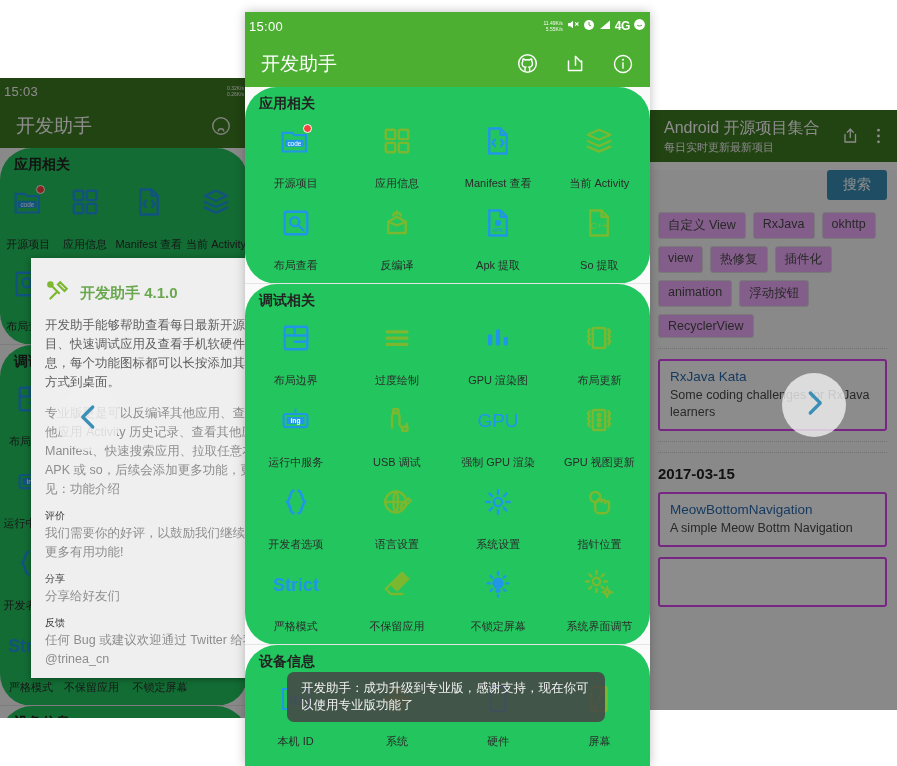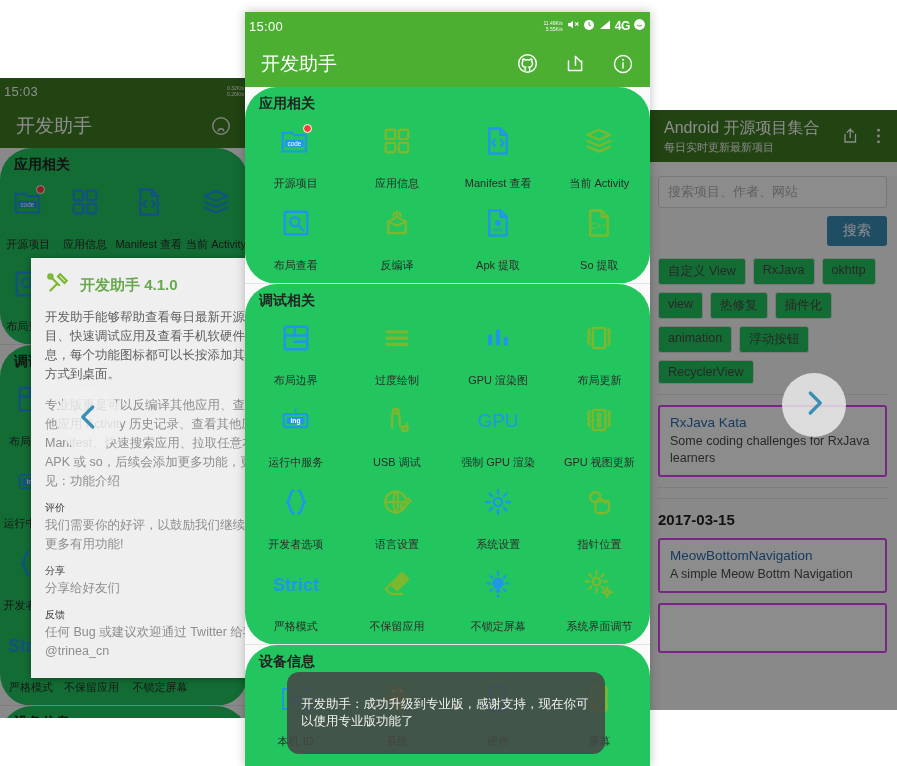--- a/index.html
+++ b/index.html
@@ -38,43 +38,43 @@
   .cell{display:flex;flex-direction:column;align-items:center;justify-content:flex-start;
         padding:7px 2px 8px;}
   .cell .ic{height:34px;display:flex;align-items:center;justify-content:center;position:relative;}
   .cell .lb{font-size:11px;color:#2b2b2b;margin-top:18px;white-space:nowrap;}
   .dot{position:absolute;width:9px;height:9px;border-radius:50%;background:#f4433a;
        top:0px;right:-1px;border:1px solid #fff;box-sizing:border-box;}
   .divider{height:1px;background:#e4e4e4;margin:2px 0 0;}
 
   
   .toast{position:absolute;background:rgba(70,70,70,.88);color:#f2f2f2;
-    border-radius:12px;padding:24px 14px;font-size:12.5px;line-height:17px;}
+    border-radius:7px;padding:8px 14px;font-size:12.5px;line-height:17px;}
 
   
   .dim{position:absolute;inset:0;background:rgba(0,0,0,.45);pointer-events:none;}
 
   
   .dialog{position:absolute;background:#efefef;box-shadow:0 1px 6px rgba(0,0,0,.35);}
-  .dlg-head{display:flex;align-items:center;gap:9px;padding:12px 14px 4px;}
+  .dlg-head{display:flex;align-items:center;gap:9px;padding:12px 14px 4px;margin-top:8px;}
   .dlg-title{font-size:15px;font-weight:bold;color:#6aa84f;}
   .dlg-p{font-size:12.5px;line-height:19px;color:#5d5d5d;padding:4px 14px 0;}
   .dlg-p.muted{color:#8d8d8d;}
   .dlg-h{font-size:10px;font-weight:normal;color:#3a3a3a;padding:10px 14px 1px;}
   .dlg-s{font-size:12.5px;line-height:19px;color:#8d8d8d;padding:0 14px;}
 
   
   .rp-body{background:#fafafa;padding:0 10px;}
   .searchbox{margin:14px 0 0;height:32px;border:1px solid #d9d9d9;border-radius:3px;
     background:#fff;display:flex;align-items:center;padding:0 9px;
     font-size:13px;color:#b0b0b0;box-sizing:border-box;}
   .searchrow{display:flex;justify-content:flex-end;margin-top:8px;}
   .searchbtn{background:#3a8fb7;color:#fff;font-size:14px;padding:6px 16px;border-radius:3px;}
   .tags{display:flex;flex-wrap:wrap;gap:7px;margin-top:12px;}
-  .tag{border:1px solid #dcdcdc;border-radius:3px;background:#22c55e;
+  .tag{border:1px solid #dcdcdc;border-radius:3px;background:#f0abfc;
     font-size:12.5px;color:#4a4a4a;padding:4px 9px;}
   .card{border:2px solid #d946ef;border-radius:3px;background:#fff;padding:8px 10px;margin-top:10px;}
   .card-t{font-size:13.5px;color:#2b6cb0;}
   .card-d{font-size:12.5px;color:#4a4a4a;line-height:17px;margin-top:3px;}
   .dateline{font-size:15px;font-weight:bold;color:#222;margin-top:12px;}
   .hr-dot{border-top:1px dotted #cfcfcf;margin-top:10px;}
 
   
   .navcircle{position:absolute;width:64px;height:64px;border-radius:50%;
     background:rgba(240,240,240,.80);display:flex;align-items:center;justify-content:center;}
@@ -420,23 +420,20 @@
         <svg width="5" height="18" viewBox="0 0 6 20" fill="#fff">
           <circle cx="3" cy="3" r="1.7"></circle>
             <circle cx="3" cy="10" r="1.7"></circle>
             <circle cx="3" cy="17" r="1.7"></circle>
         </svg>
       </span>
     </div>
   </div>
 
   <div class="rp-body" style="height:548px;">
-    <div class="searchbox">
-      <span>搜索项目、作者、网站</span>
-    </div>
     <div class="searchrow">
       <span class="searchbtn">搜索</span>
     </div>
     <div class="tags" id="right-tags">
         <span class="tag">自定义 View</span>
         <span class="tag">RxJava</span>
         <span class="tag">okhttp</span>
         <span class="tag">view</span>
         <span class="tag">热修复</span>
         <span class="tag">插件化</span>

